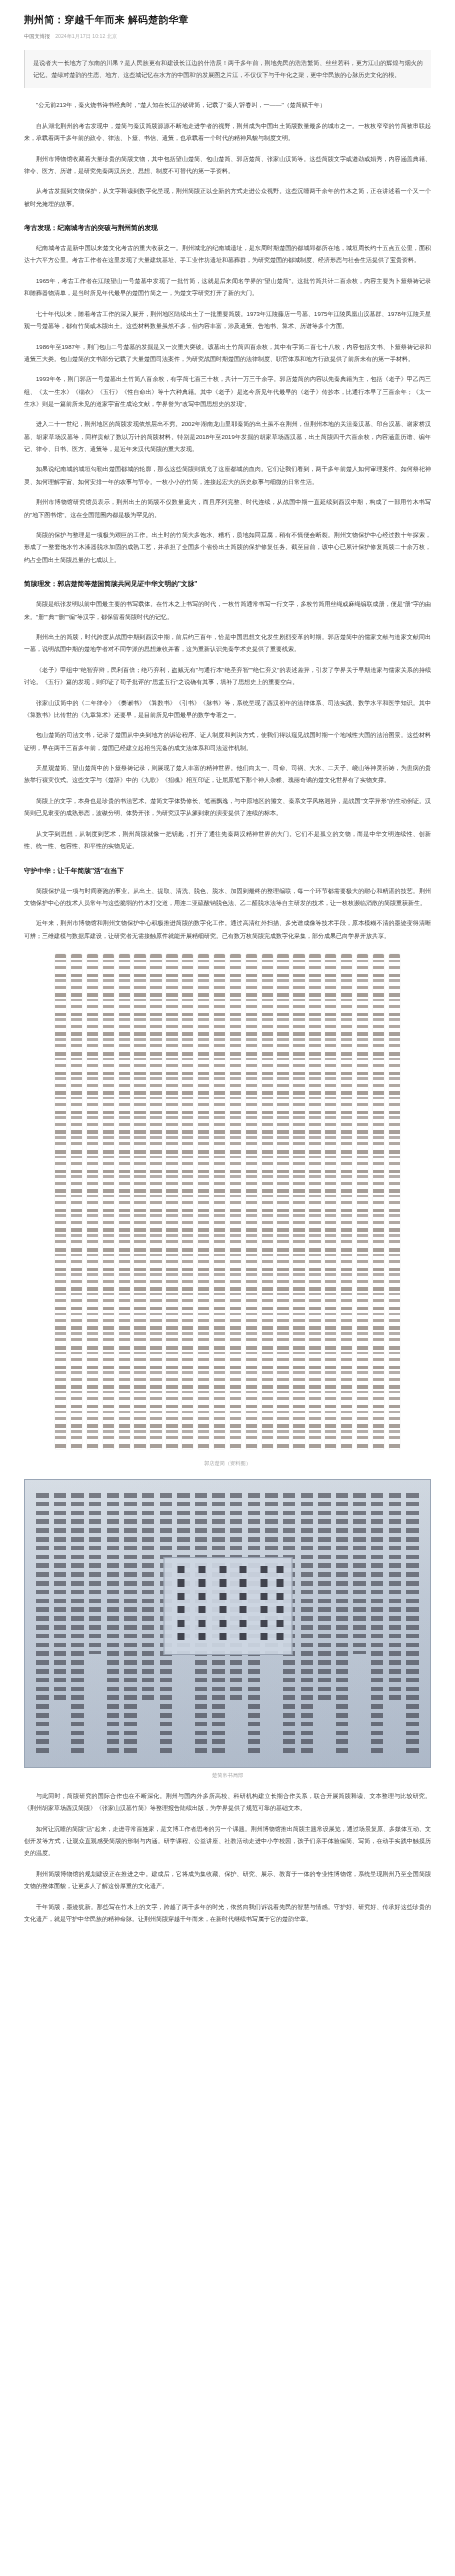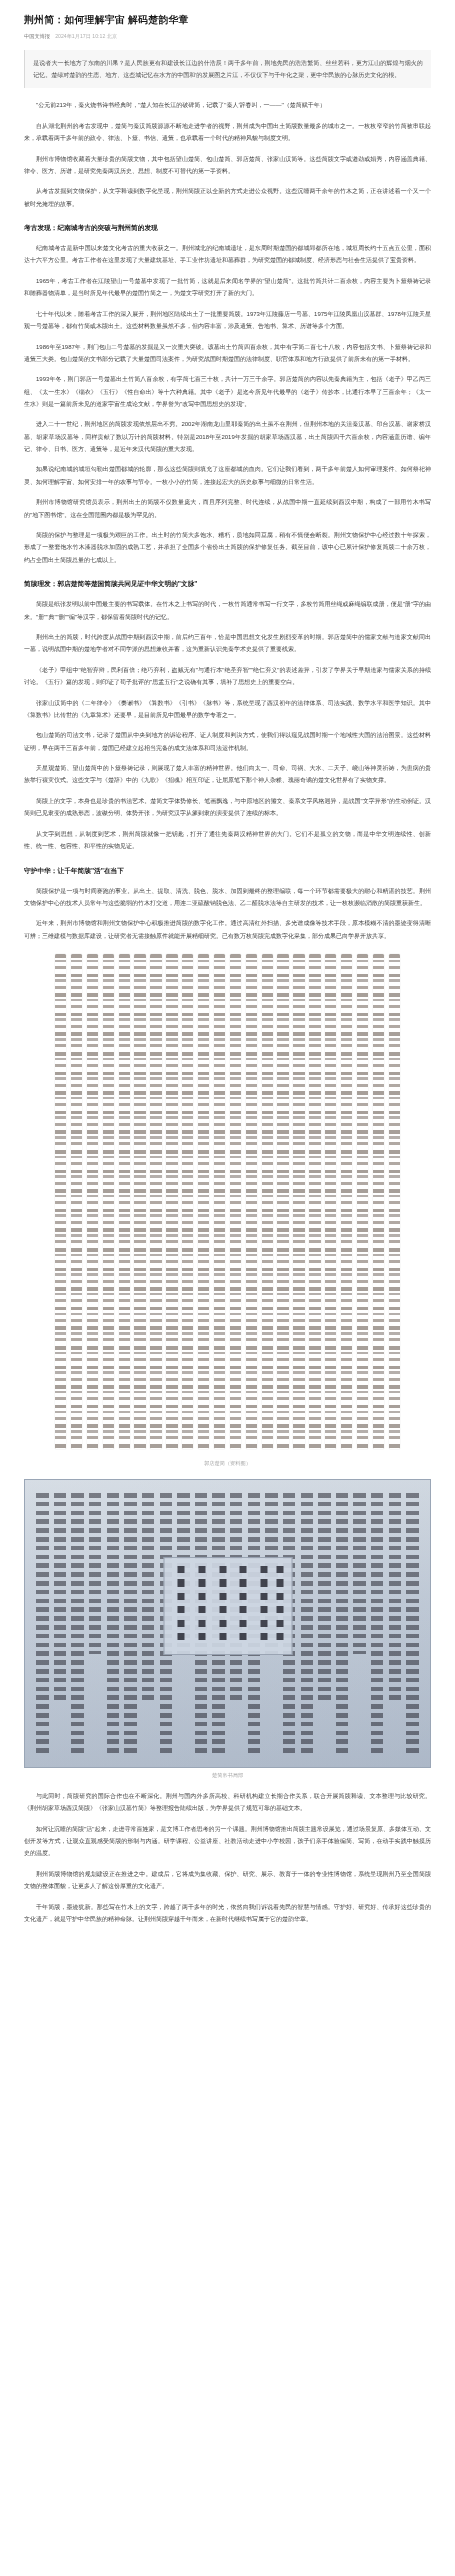--- a/index.html
+++ b/index.html
@@ -162,21 +162,21 @@
         rgba(255,255,255,0) 7.2px, rgba(255,255,255,0) 13.4px);
   }
 </style>
 </head>
 <body>
 
 <div class="page">
 
   <div class="article">
 
-    <h1 class="headline">荆州简：如何理解宇宙 解码楚韵华章</h1>
+    <h1 class="headline">荆州简：穿越千年而来 解码楚韵华章</h1>
 
     <div class="meta">
       <span class="src">中国文博报</span>
       <span class="date">2024年1月17日 10:12 北京</span>
     </div>
 
     <div class="lead">是说者大一长地方了东南的川果？是人民族更有和建设长江边的什浩辰！两千多年前，荆地先民的浩浩繁简、丝丝若科，更方江山的辉煌与烟火的记忆。楚绿对楚韵的生态、地方、这些城记忆在水方的中国和'的发展图之片江，不仅仅下与千年化之渠，更中华民族的心脉历史文化的根。</div>
 
     <p class="body">"公元前213年，秦火烧书诗书经典时，"楚人知在长江的破碑简，记载了"秦人'辞春叫，一——''（楚简赋千年）</p>
     <p class="body">自从湖北荆州的考古发现中，楚简与秦汉简牍源源不断地走进学者的视野，荆州成为中国出土简牍数量最多的城市之一。一枚枚窄窄的竹简被串联起来，承载着两千多年前的政令、律法、卜筮、书信、遣策，也承载着一个时代的精神风貌与制度文明。</p>

